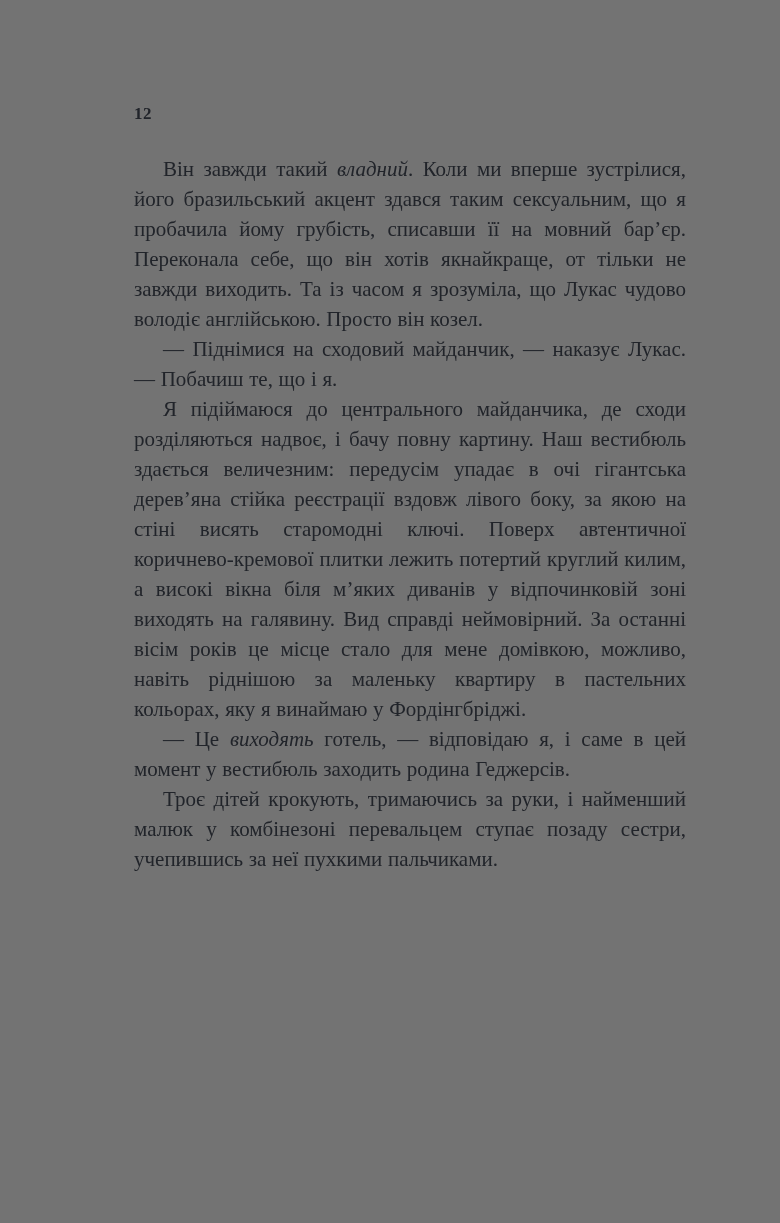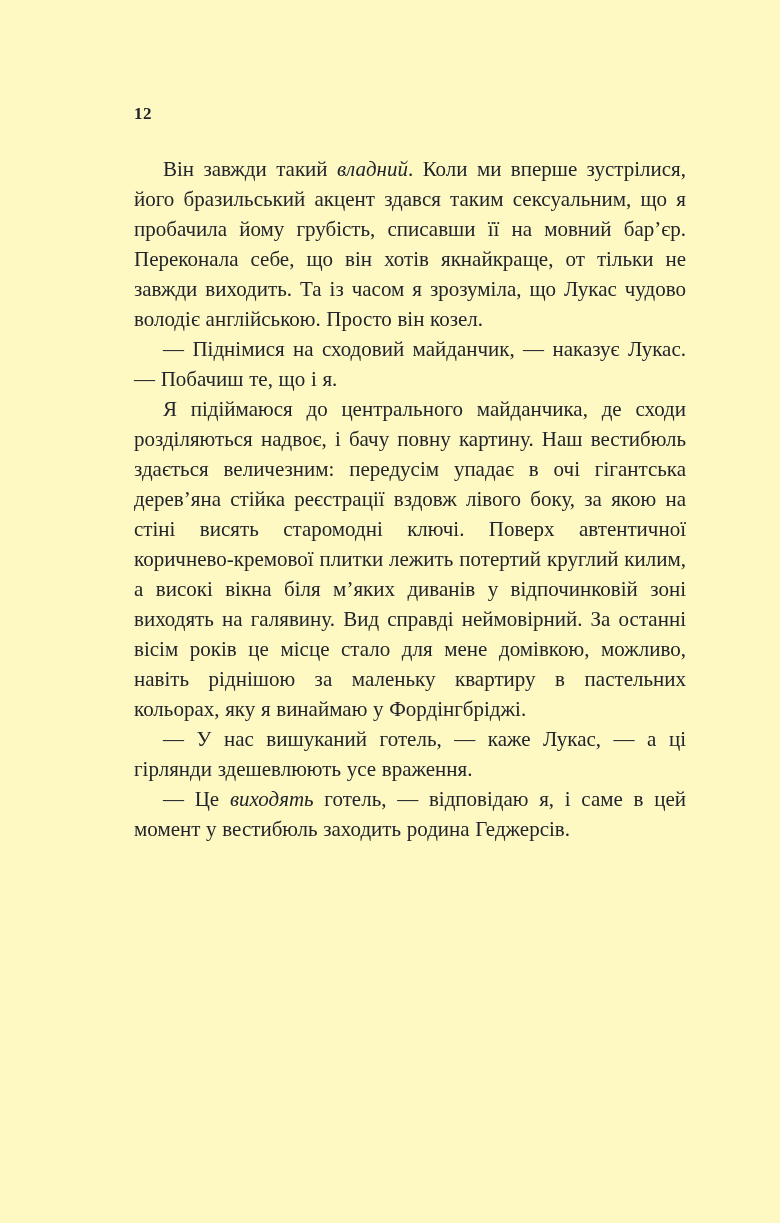--- a/index.html
+++ b/index.html
@@ -4,21 +4,21 @@
 <style>
   html, body {
     margin: 0;
     padding: 0;
     background: #ffffff;
   }
   .book-page {
     position: relative;
     width: 780px;
     height: 1223px;
-    background: #fef9c3;
+    background: #737373;
     overflow: hidden;
     font-family: "Liberation Serif", "DejaVu Serif", serif;
     color: #21242a;
   }
   .text-column {
     position: absolute;
     left: 134px;
     top: 104px;
     width: 552px;
   }
@@ -47,17 +47,17 @@
 </head>
 <body>
 
 <div class="book-page">
   <div class="text-column">
     <div class="page-number">12</div>
     <div class="body-text">
         <p><span>Він завжди такий </span><span class="italic">владний</span><span>. Коли ми вперше зустрілися, його бразильський акцент здався таким сексуальним, що я пробачила йому грубість, списавши її на мовний бар’єр. Переконала себе, що він хотів якнайкраще, от тільки не завжди виходить. Та із часом я зрозуміла, що Лукас чудово володіє англійською. Просто він козел.</span></p>
         <p><span>— Піднімися на сходовий майданчик, — наказує Лукас. — Побачиш те, що і я.</span></p>
         <p><span>Я підіймаюся до центрального майданчика, де сходи розділяються надвоє, і бачу повну картину. Наш вестибюль здається величезним: передусім упадає в очі гігантська дерев’яна стійка реєстрації вздовж лівого боку, за якою на стіні висять старомодні ключі. Поверх автентичної коричнево-кремової плитки лежить потертий круглий килим, а високі вікна біля м’яких диванів у відпочинковій зоні виходять на галявину. Вид справді неймовірний. За останні вісім років це місце стало для мене домівкою, можливо, навіть ріднішою за маленьку квартиру в пастельних кольорах, яку я винаймаю у Фордінгбріджі.</span></p>
-        <p><span>— У нас вишуканий готель, — каже Лукас, — а ці гірлянди здешевлюють усе враження.</span></p>
         <p><span>— Це </span><span class="italic">виходять</span><span> готель, — відповідаю я, і саме в цей момент у вестибюль заходить родина Геджерсів.</span></p>
+        <p><span>Троє дітей крокують, тримаючись за руки, і найменший малюк у комбінезоні перевальцем ступає позаду сестри, учепившись за неї пухкими пальчиками.</span></p>
       </div>
   </div>
 </div>
 
 </body></html>

